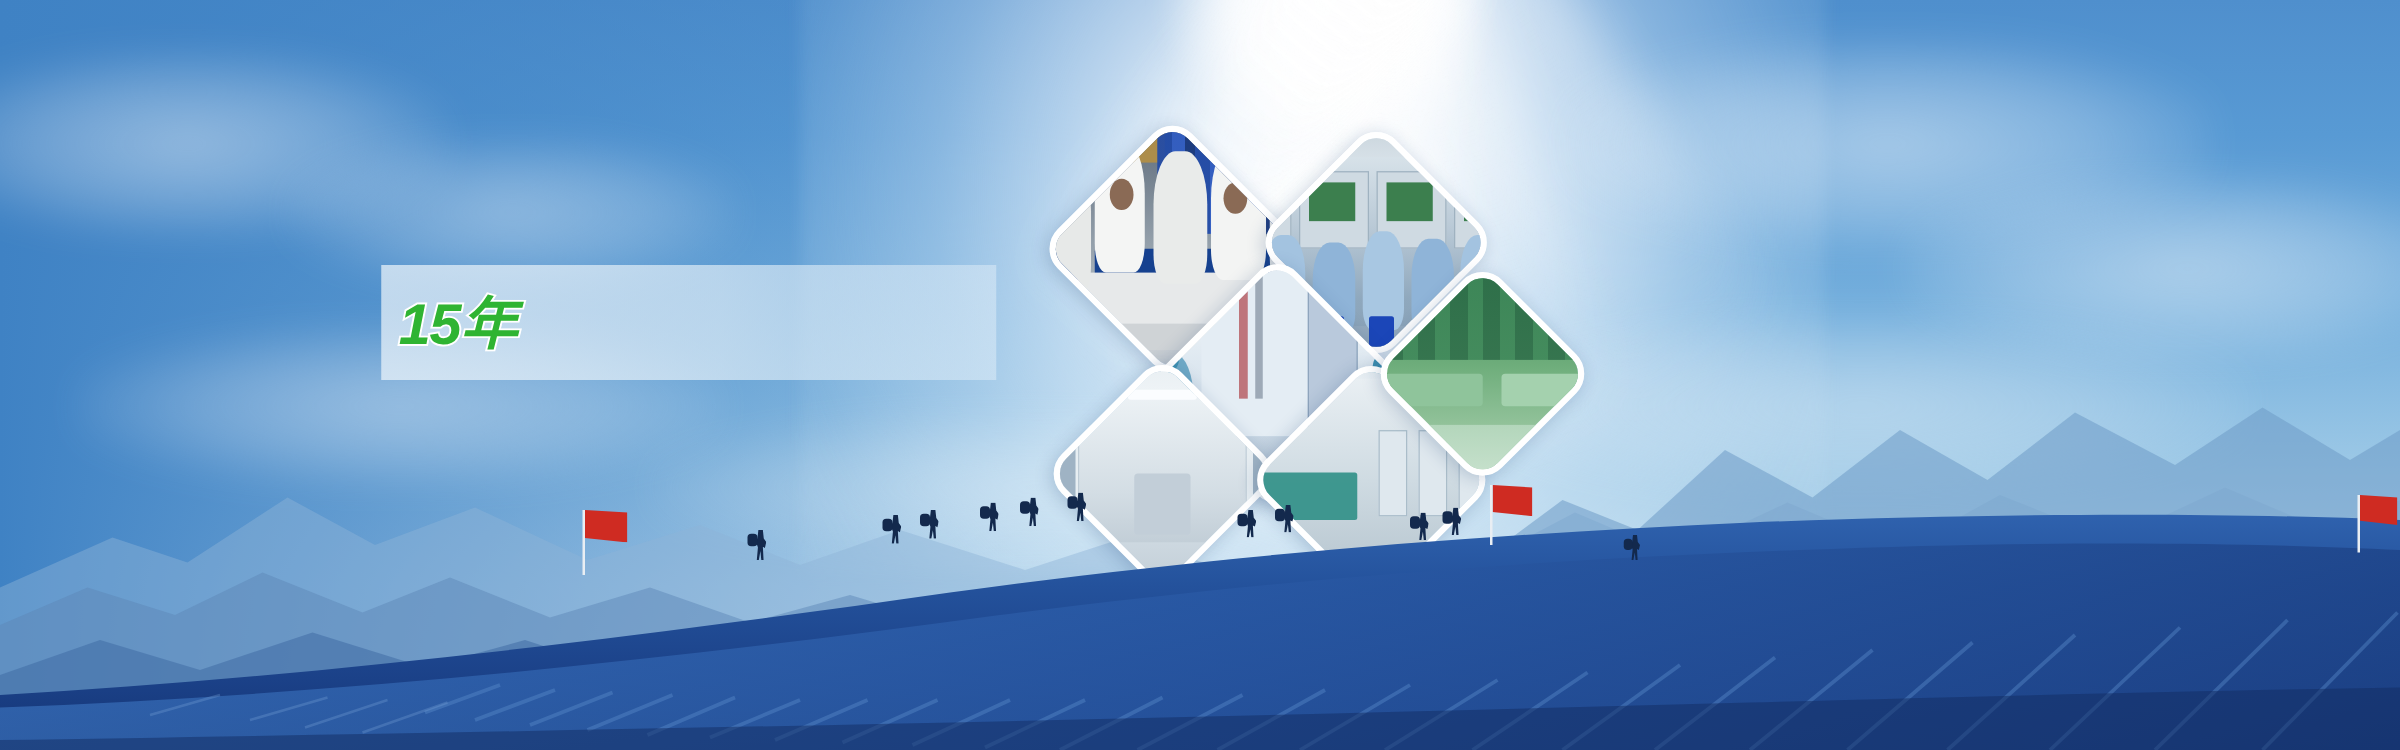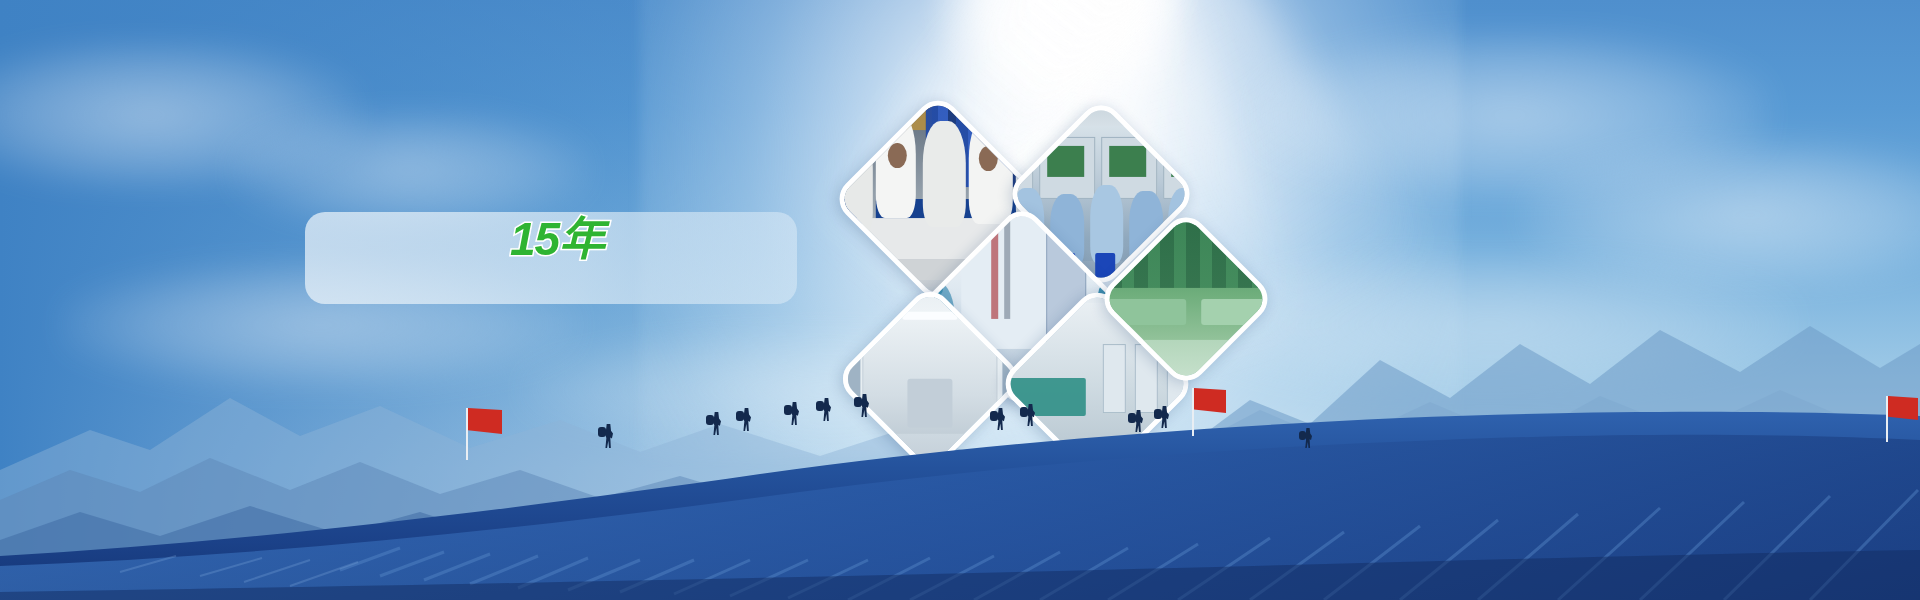--- a/index.html
+++ b/index.html
@@ -83,24 +83,23 @@
   .mtn{position:absolute;bottom:0;left:0;width:100%;height:100%;}
   .mtn svg{position:absolute;bottom:0;left:0;width:100%;height:100%;}
 
   
   .text-panel{
     position:absolute;
     left:305px; top:212px;
     width:492px; height:92px;
     background:linear-gradient(to right, rgba(236,244,250,0.72) 0%, rgba(238,246,251,0.62) 55%, rgba(240,247,252,0.40) 100%);
     display:flex;
-    flex-direction:row;
+    flex-direction:column;
     justify-content:center;
     padding:2px 0 0 14px;
-    border-radius:20px;
   }
   .line{
     display:flex;
     align-items:baseline;
     white-space:nowrap;
     line-height:1.08;
   }
   .years{
     font-size:46px;
     font-weight:bold;

